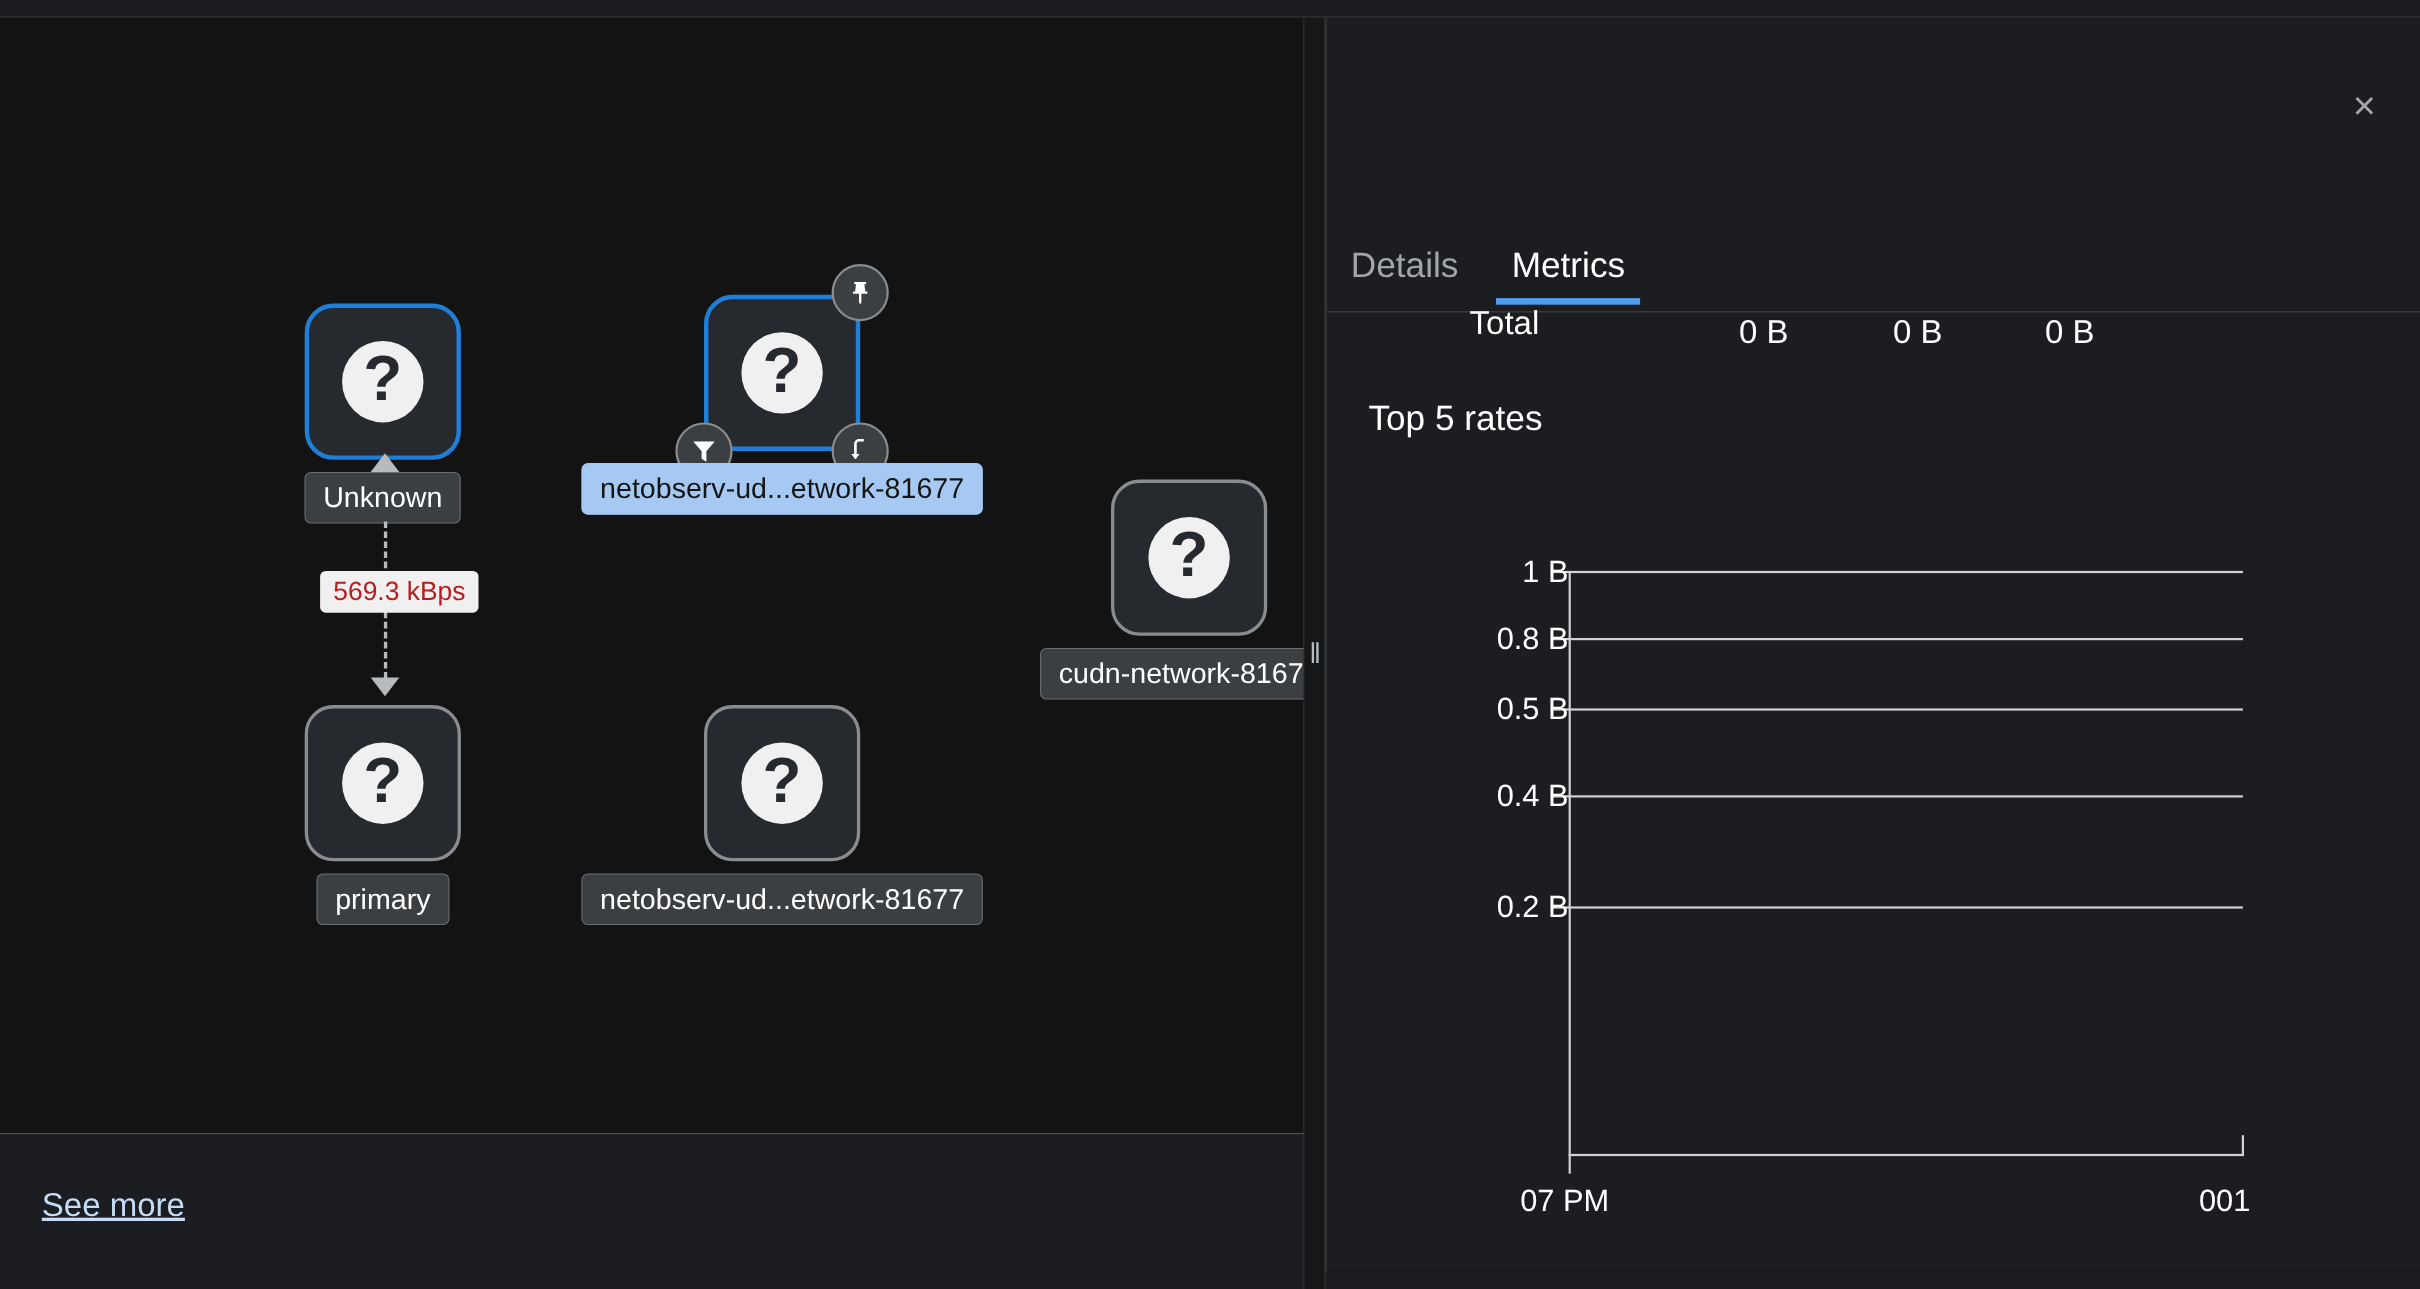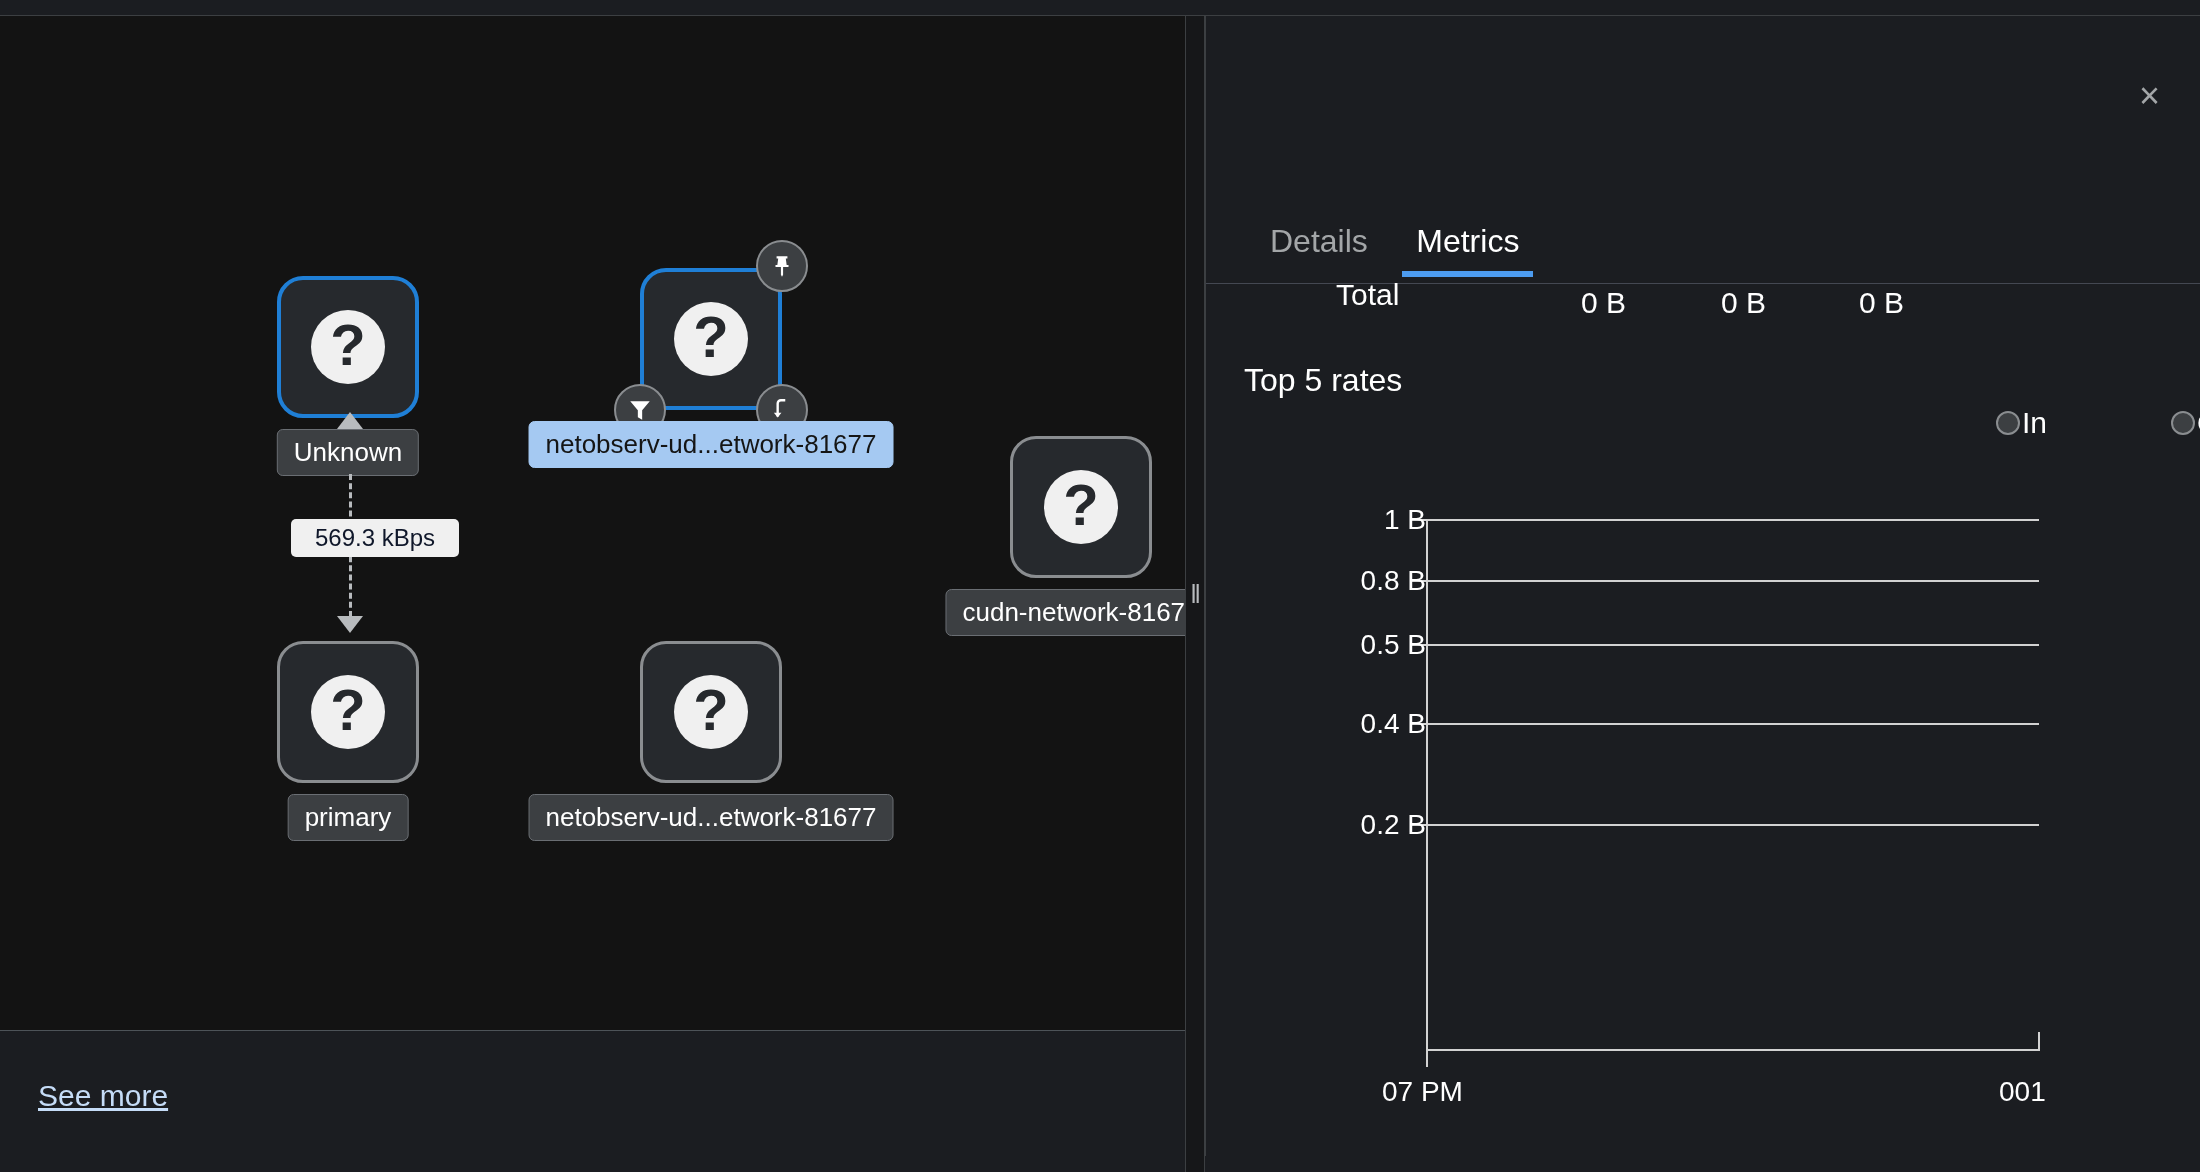--- a/index.html
+++ b/index.html
@@ -60,22 +60,22 @@
   .edge-line {
     position:absolute; width:0; border-left:3px dashed #b8bbbe;
   }
   .edge-arrow {
     position:absolute; width:0; height:0;
     border-left:13px solid transparent; border-right:13px solid transparent;
   }
   .arrow-up { border-bottom:17px solid #b8bbbe; }
   .arrow-down { border-top:17px solid #b8bbbe; }
   .edge-label {
-    position:absolute; background:#f0f0f0; color:#0f172a;
-    border-radius:5px; padding:5px 24px; font-size:24px; white-space:nowrap;
+    position:absolute; background:#f0f0f0; color:#b91c1c;
+    border-radius:5px; padding:5px 12px; font-size:24px; white-space:nowrap;
   }
 
   
   .drag-strip {
     position:absolute; left:1186px; top:16px; width:19px; height:1156px;
     background:#161719; border-right:1px solid #3c3f42;
     display:flex; align-items:center; justify-content:center;
     color:#b8bbbe; font-size:26px; letter-spacing:-1px;
   }
 
@@ -107,21 +107,20 @@
     text-align:center; line-height:44px; vertical-align:-6px;
     margin-right:4px;
   }
   .panel-close {
     position:absolute; right:40px; top:62px;
     color:#a3a6a8; font-size:36px; line-height:1; cursor:pointer;
   }
 
   .tabs {
     position:relative; height:78px; border-bottom:1px solid #444852;
-    padding-left:42px;
   }
   .tab {
     display:inline-block; font-size:32px; color:#a3a6a8;
     padding:0 22px; line-height:70px; cursor:pointer; position:relative;
   }
   .tab.active { color:#ffffff; }
   .tab.active::after {
     content:""; position:absolute; left:8px; right:8px; bottom:-1px;
     height:6px; background:#4d9cf0;
   }
@@ -283,31 +282,20 @@
 
       <div class="totals-row">
         <span class="t-label">Total</span>
         <span class="t-v1">0 B</span>
         <span class="t-v2">0 B</span>
         <span class="t-v3">0 B</span>
       </div>
 
       <div class="section-title">Top 5 rates</div>
 
-      <div class="radio-group">
-        <label class="radio-item radio-in">
-          <span class="dot"></span>
-          <span>In</span>
-        </label>
-        <label class="radio-item radio-out">
-          <span class="dot"></span>
-          <span>Out</span>
-        </label>
-
-      </div>
 
       <div class="chart">
         <div class="y-axis"></div>
         <div class="x-axis"></div>
         <div class="x-axis-cap-l"></div>
         <div class="x-axis-cap-r"></div>
 
         <div class="gridline" style="top:35px;"></div>
         <div class="tick-mark" style="top:35px;"></div>
         <div class="y-label" style="top:36px;">1 B</div>

